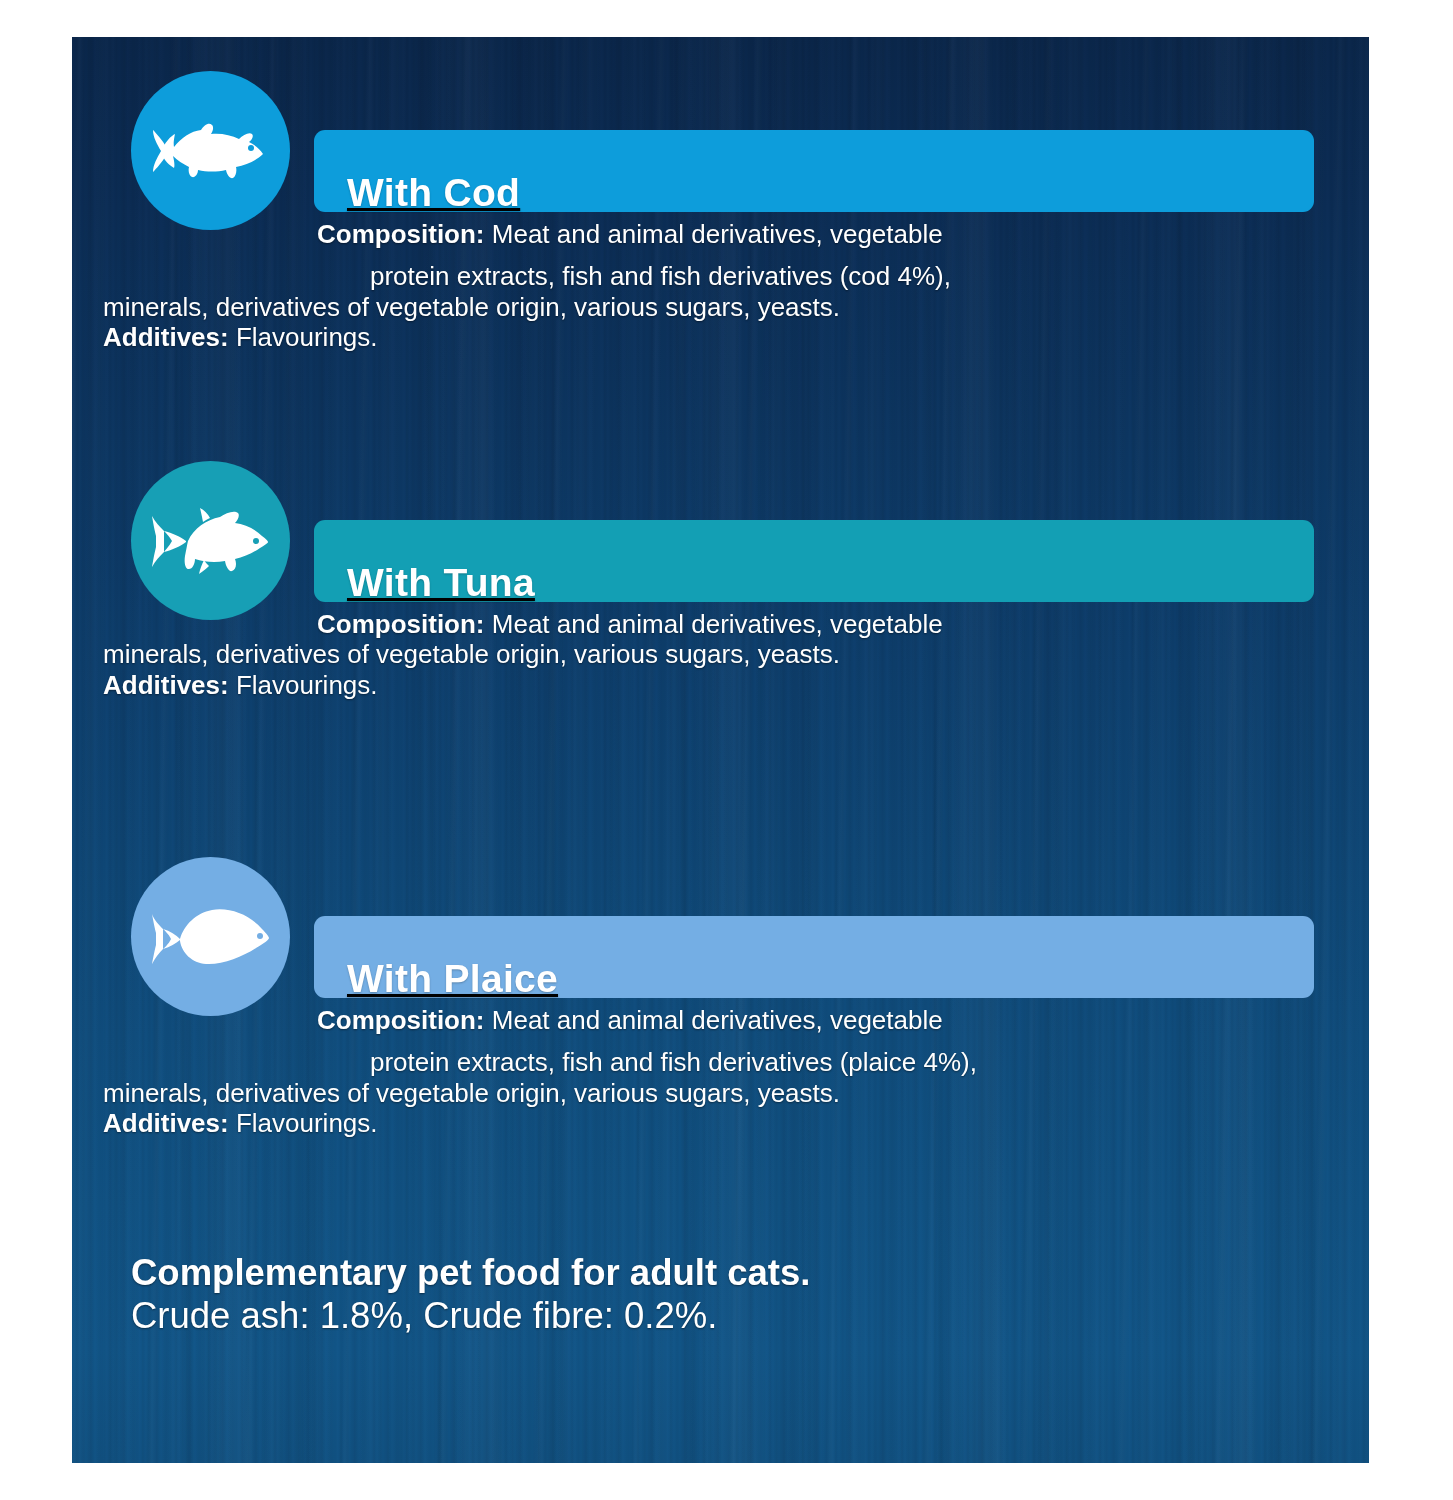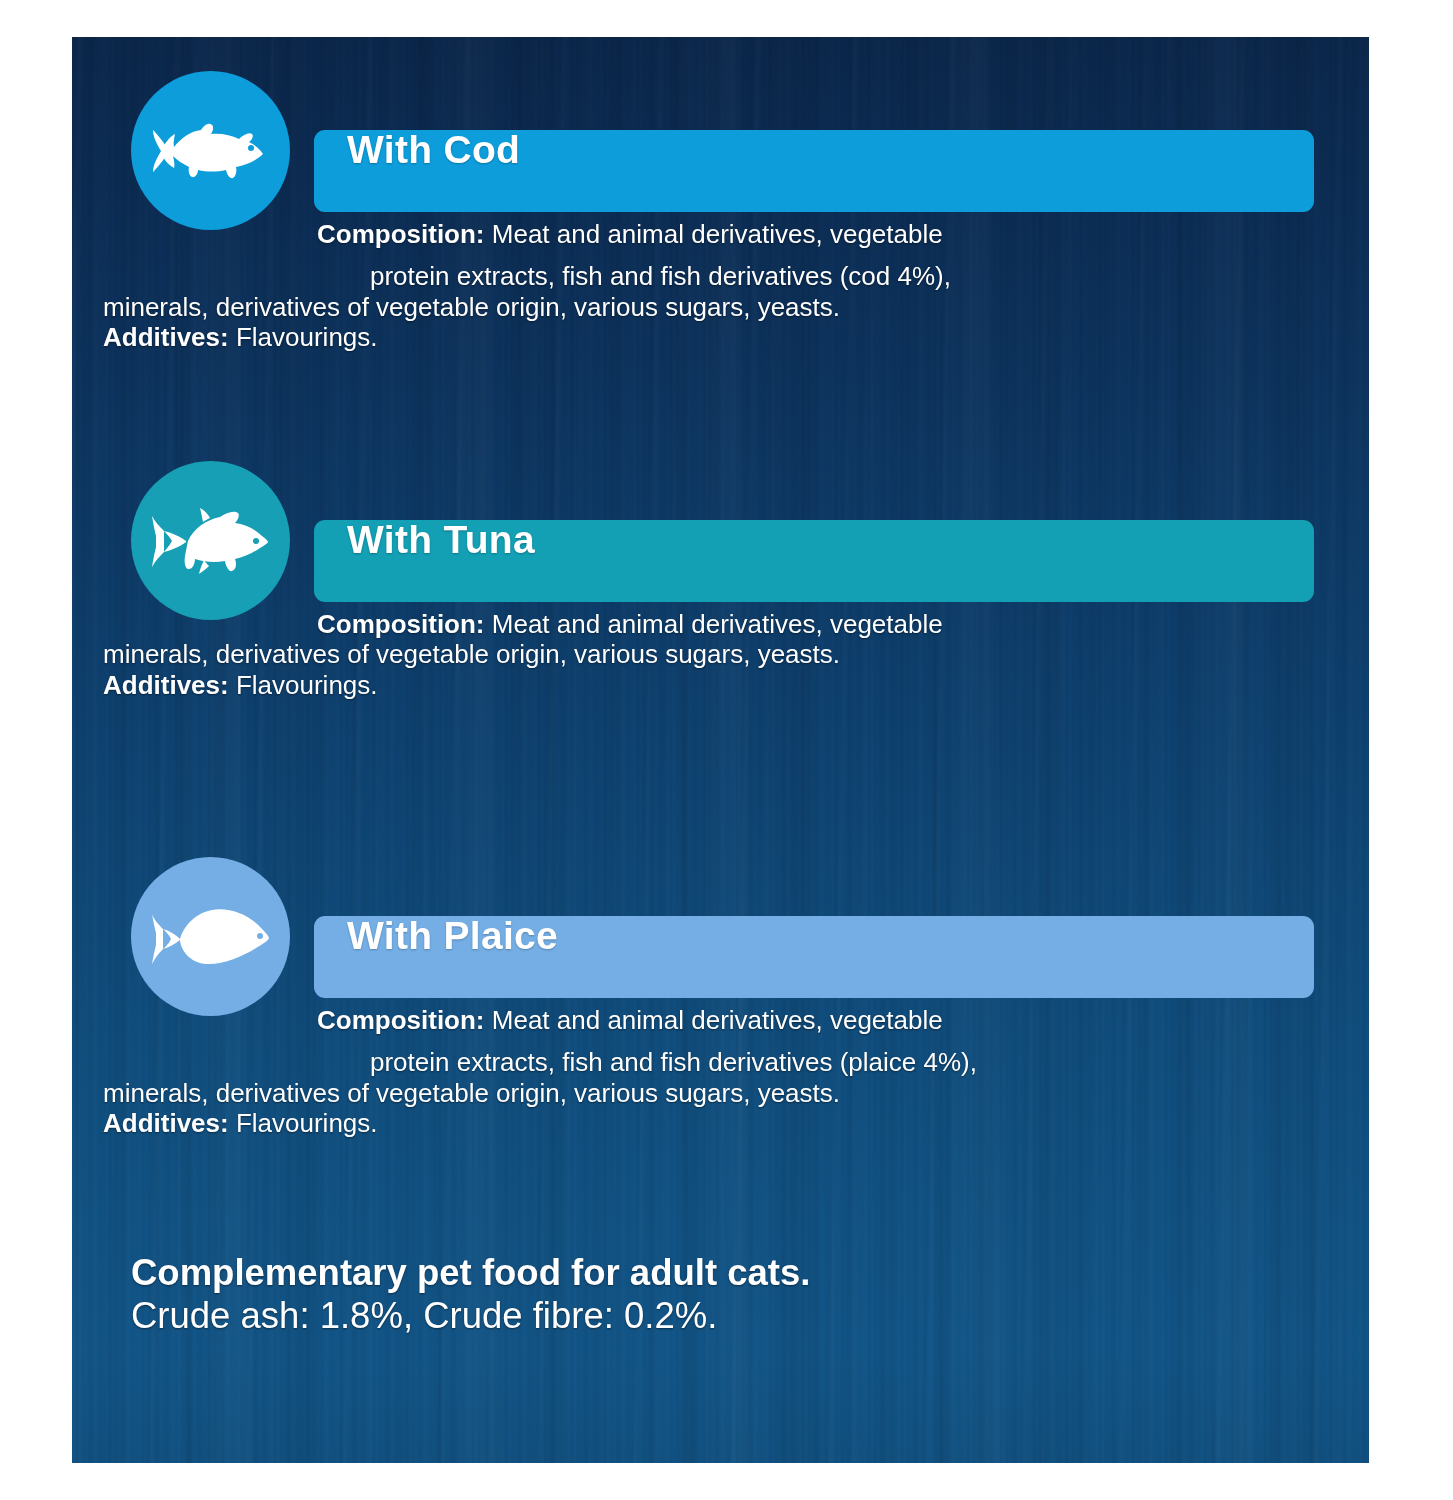--- a/index.html
+++ b/index.html
@@ -121,22 +121,23 @@
   .flavour-icon svg { display: block; }
 
   .flavour-bar {
     position: absolute;
     left: 242px;
     top: 59px;
     width: 1000px;
     height: 82px;
     border-radius: 11px;
     display: flex;
-    align-items: flex-start;
+    align-items: flex-end;
     z-index: 4;
+    text-decoration: underline;
   }
   .flavour-bar-label {
     padding-left: 33px;
     color: #ffffff;
     font-size: 39px;
     font-weight: 700;
     letter-spacing: 0.3px;
     line-height: 1;
     text-shadow: 0 1px 2px rgba(0,0,0,0.25);
   }

